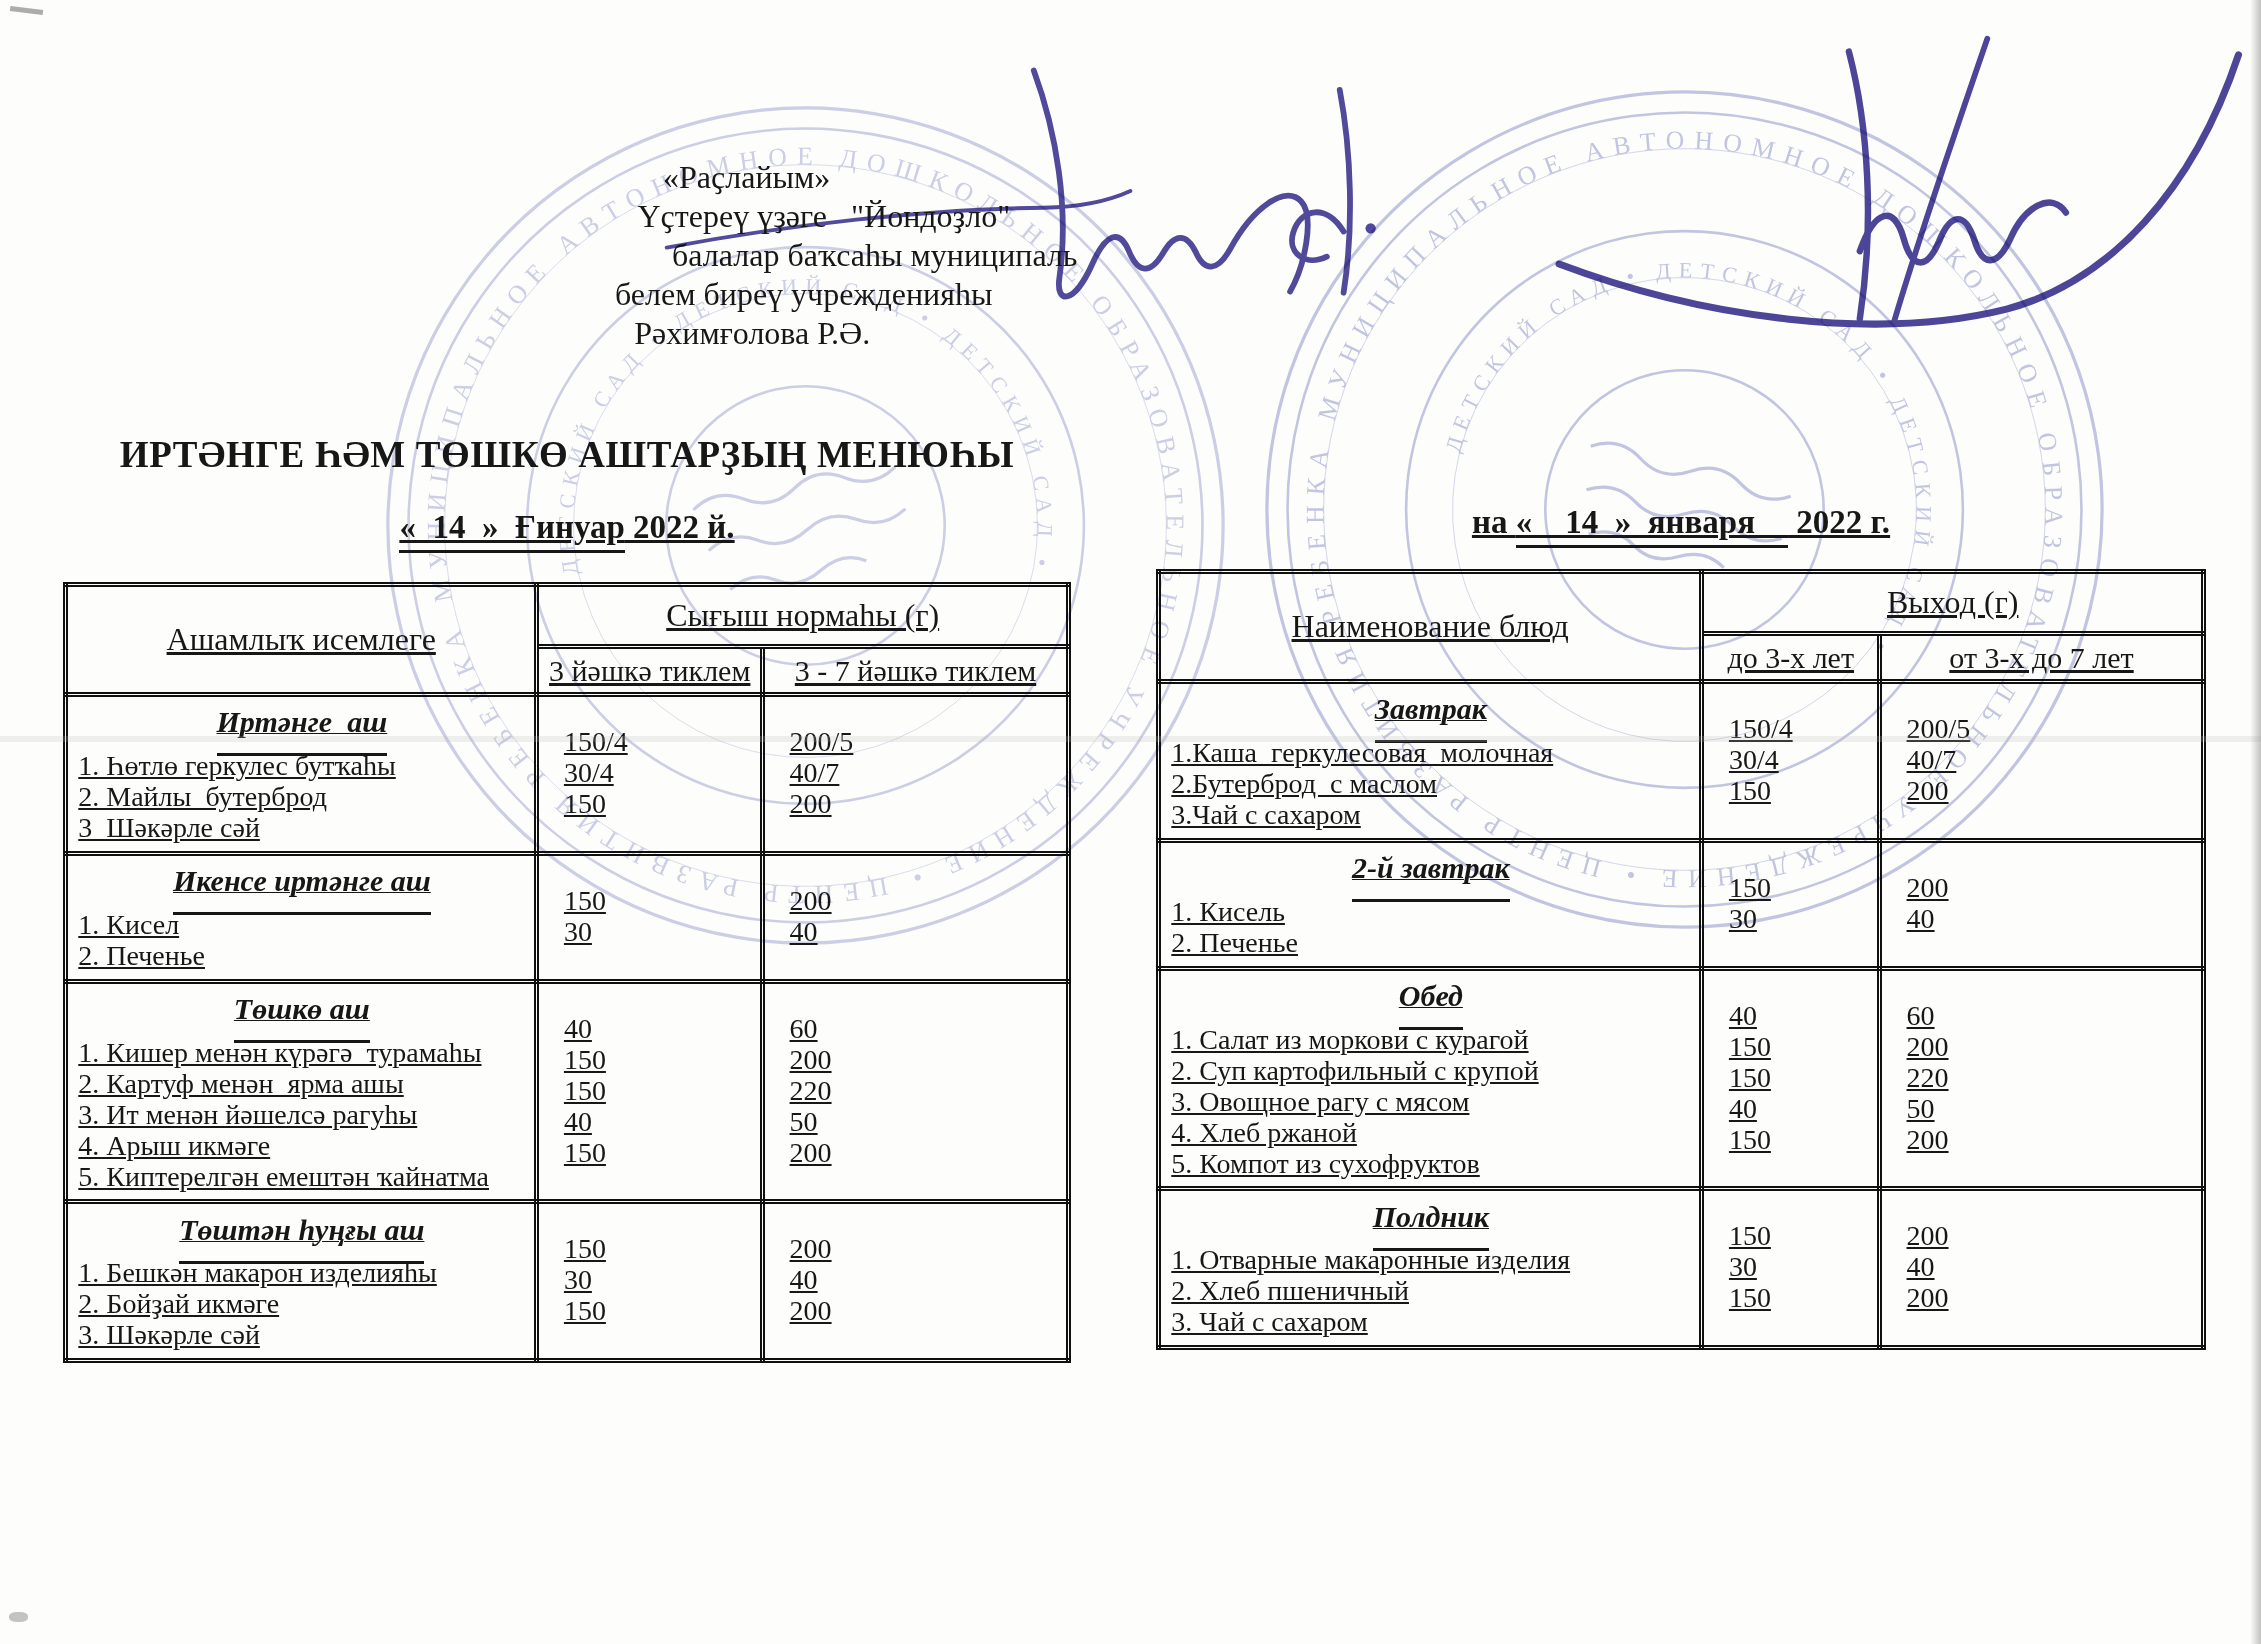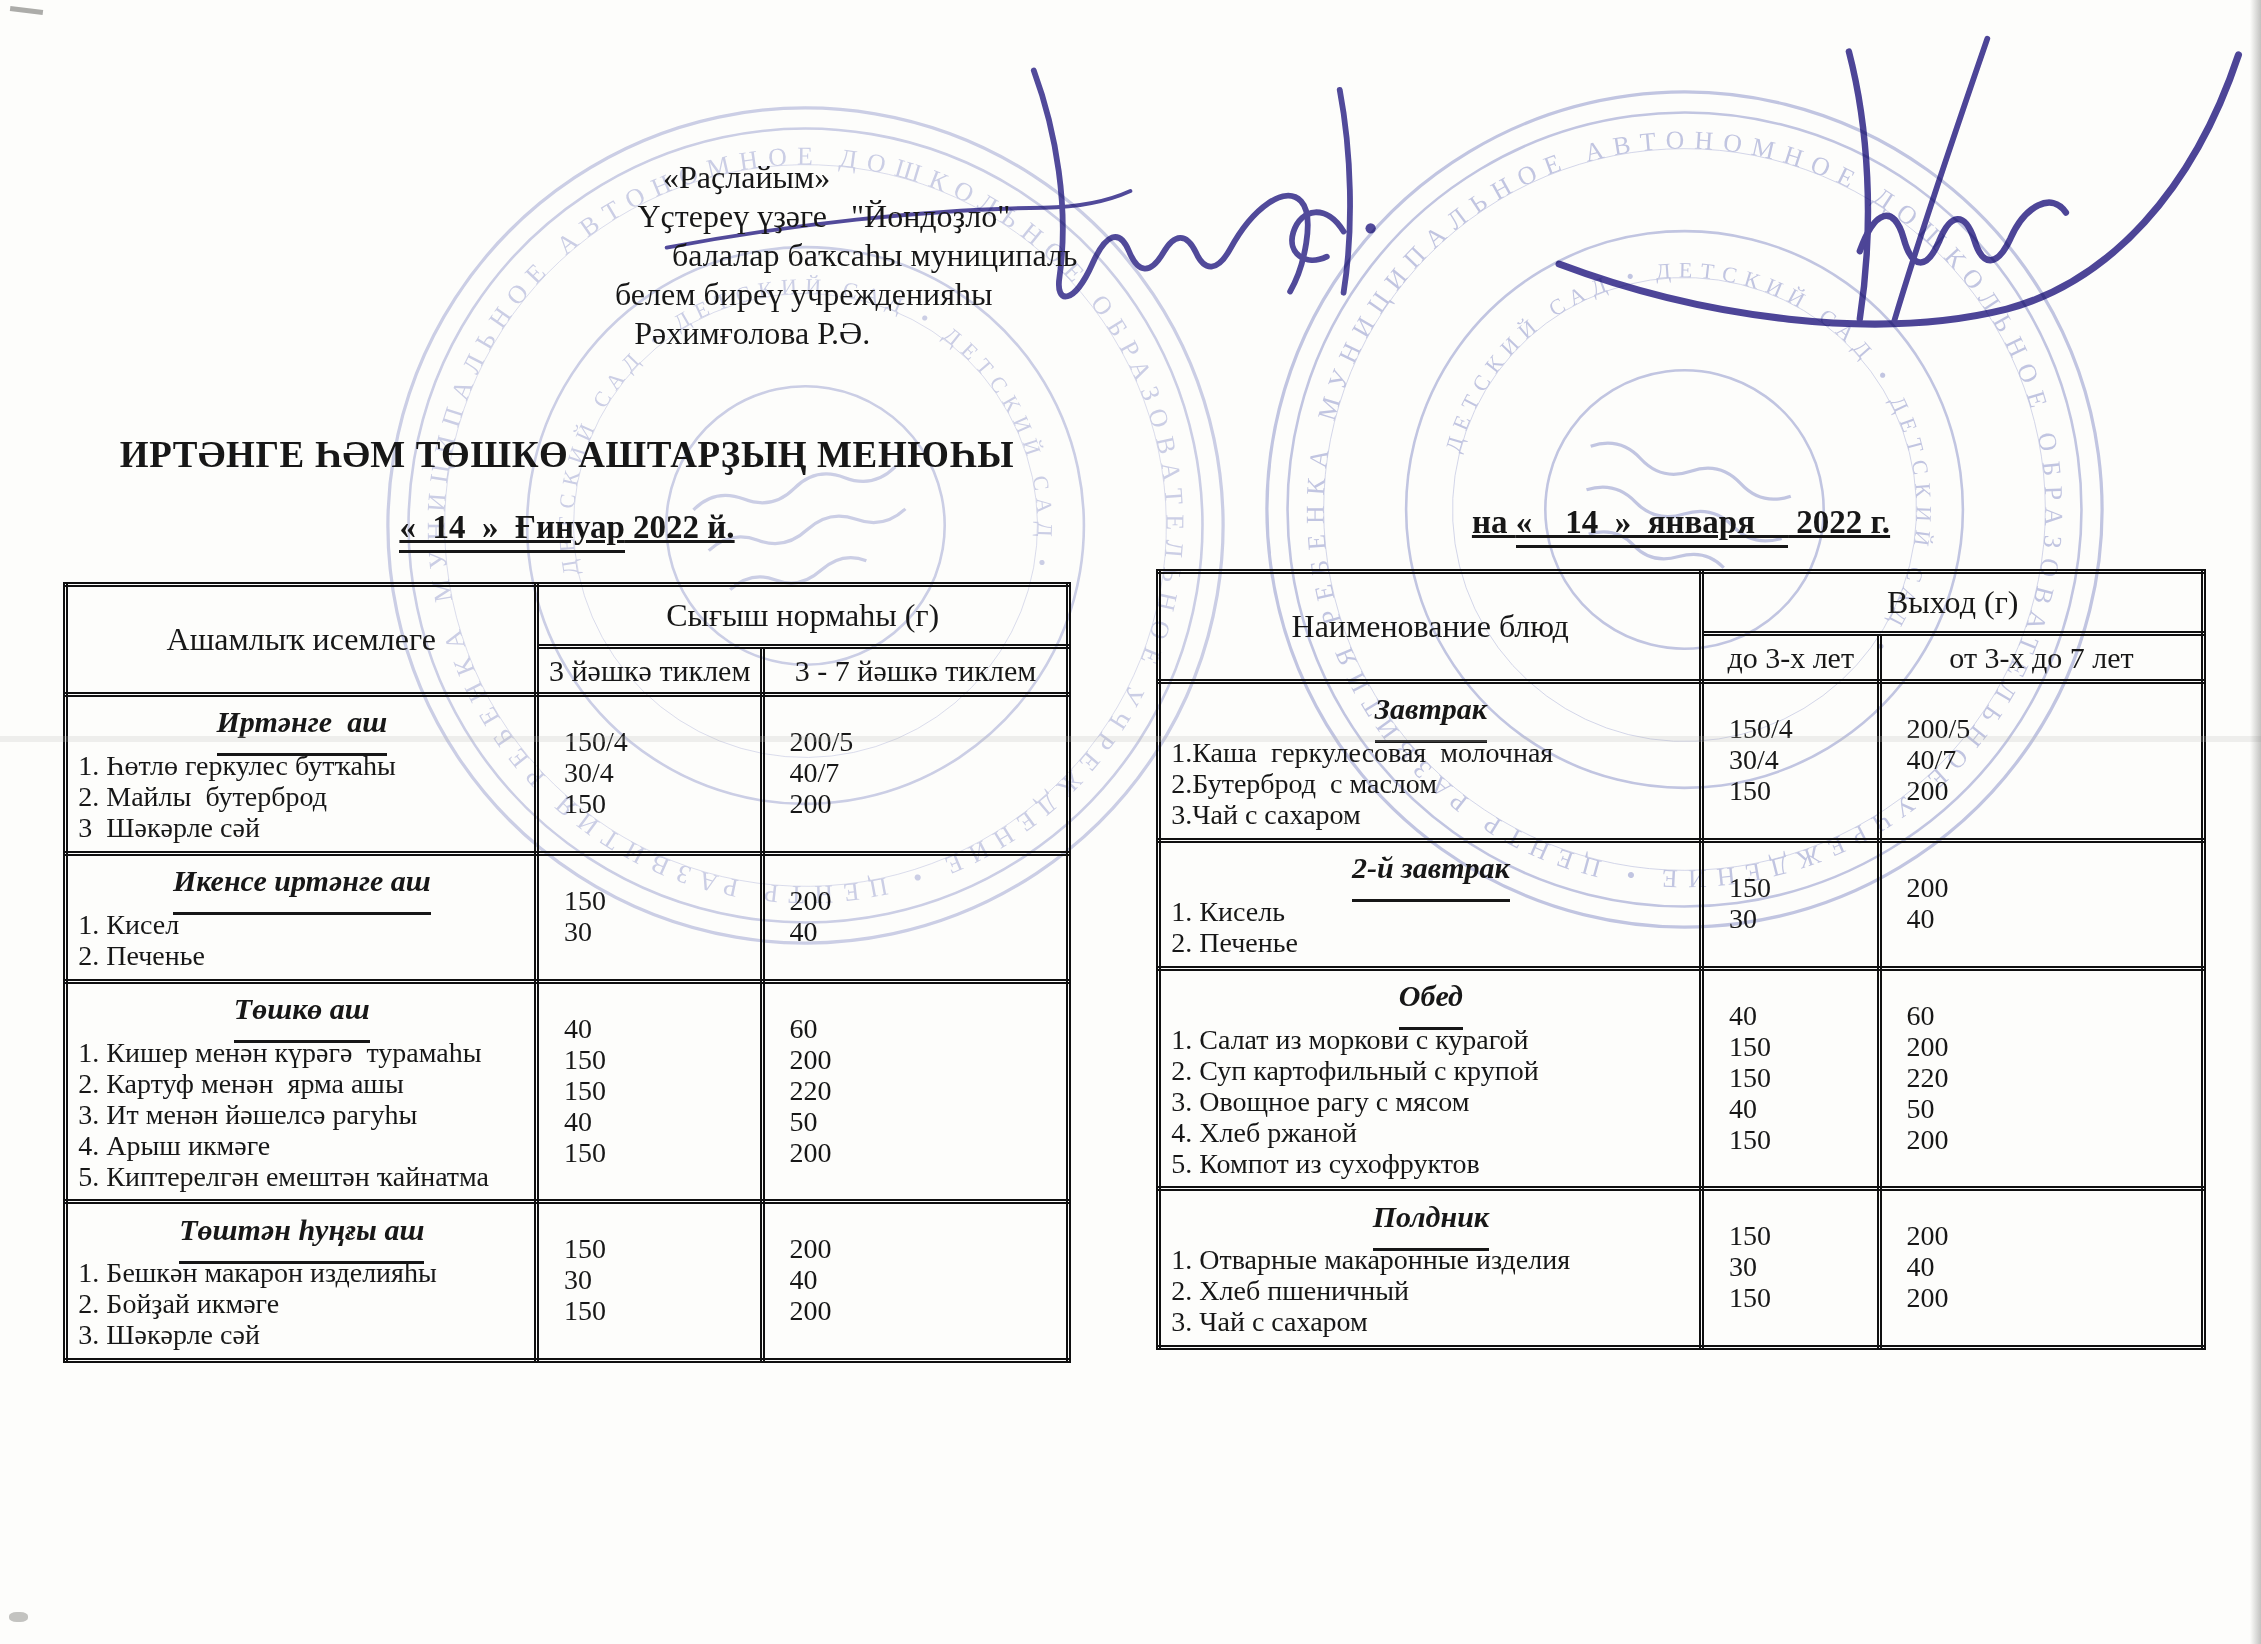--- a/index.html
+++ b/index.html
@@ -22,21 +22,21 @@
   .approval-right{left:1603px;top:124px;}
   
   .page-title{position:absolute;font-weight:bold;font-size:37px;text-align:center;letter-spacing:0.6px;margin-top:8px;}
   .page-title-left{left:63px;width:1008px;top:425px;}
   .page-title-right{left:1156px;width:1050px;top:426px;}
   .date-line{position:absolute;font-weight:bold;font-size:33px;text-align:center;white-space:pre;text-decoration:underline;}
   .date-line-left{left:63px;width:1008px;top:509px;}
   .date-line-right{left:1156px;width:1050px;top:504px;}
   .u{border-bottom:3.9px solid #171717;padding-bottom:4.5px;white-space:pre;}
   
-  table.menu{position:absolute;border-collapse:collapse;table-layout:fixed;}
+  table.menu{position:absolute;border-collapse:collapse;table-layout:fixed;text-decoration:underline;}
   table.menu td{border:5.8px double #101010;vertical-align:middle;}
   .menu-left{left:63px;top:582px;width:1008px;}
   .menu-right{left:1156px;top:569px;width:1050px;}
   td.h-name{text-align:center;font-size:32px;}
   td.h-group{text-align:center;font-size:32px;height:55px;margin-top:43px;}
   td.h-age{text-align:center;font-size:30px;height:41px;}
   td.names{vertical-align:top;padding:5.2px 9px 7.7px 10.3px;}
   td.vals{padding:5.2px 6.4px 7.7px 24.5px;}
   .sec-title{text-align:center;line-height:37px;margin:1.3px 0 2.6px 0;}
   .sec-title span{font-weight:bold;font-style:italic;font-size:30px;border-bottom:3.2px solid #171717;padding-bottom:15px;white-space:pre;}

